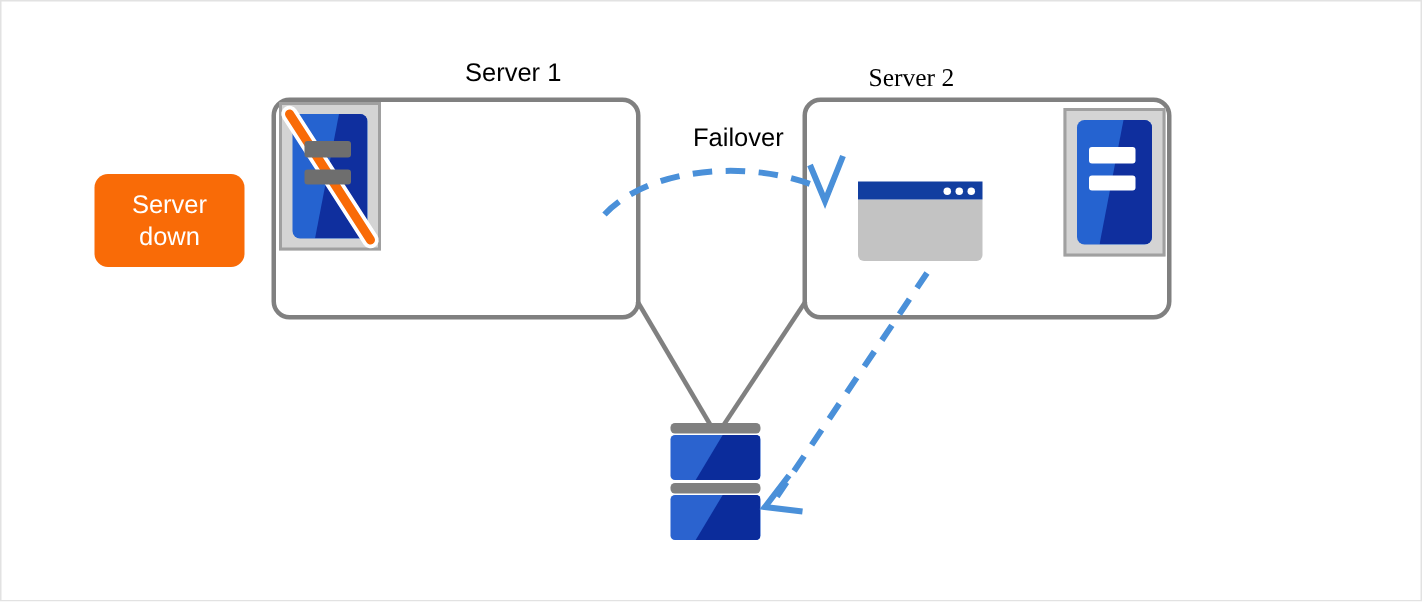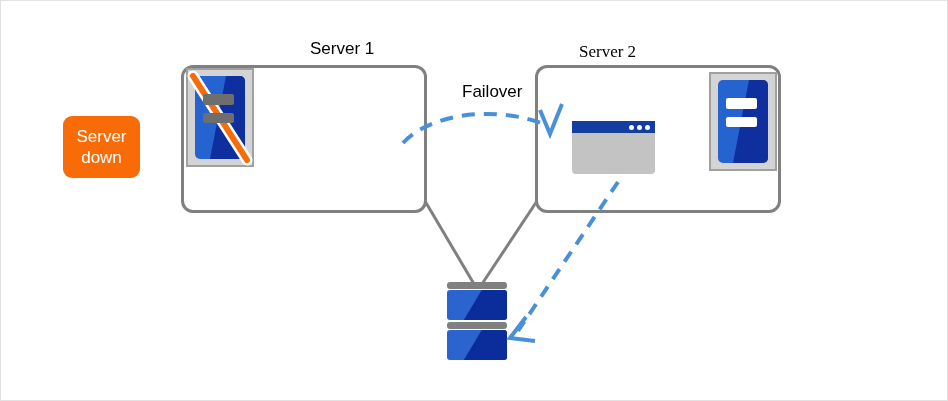--- a/index.html
+++ b/index.html
@@ -37,21 +37,21 @@
   #server1-label { left: 309px; top: 38px; }
   #server2-label { left: 578px; top: 41px; font-family: Liberation Serif, serif; }
   #app-label     { left: 552px; top: 95px; }
   #disk-label    { left: 422px; top: 366px; }
 
   
   #server-down-badge {
     position: absolute;
     left: 62px;
     top: 115px;
-    width: 77px;
+    width: 100px;
     height: 62px;
     background: #f96b07;
     border-radius: 9px;
     display: flex;
     flex-direction: column;
     align-items: center;
     justify-content: center;
     color: #ffffff;
     font-size: 17px;
     line-height: 21px;

